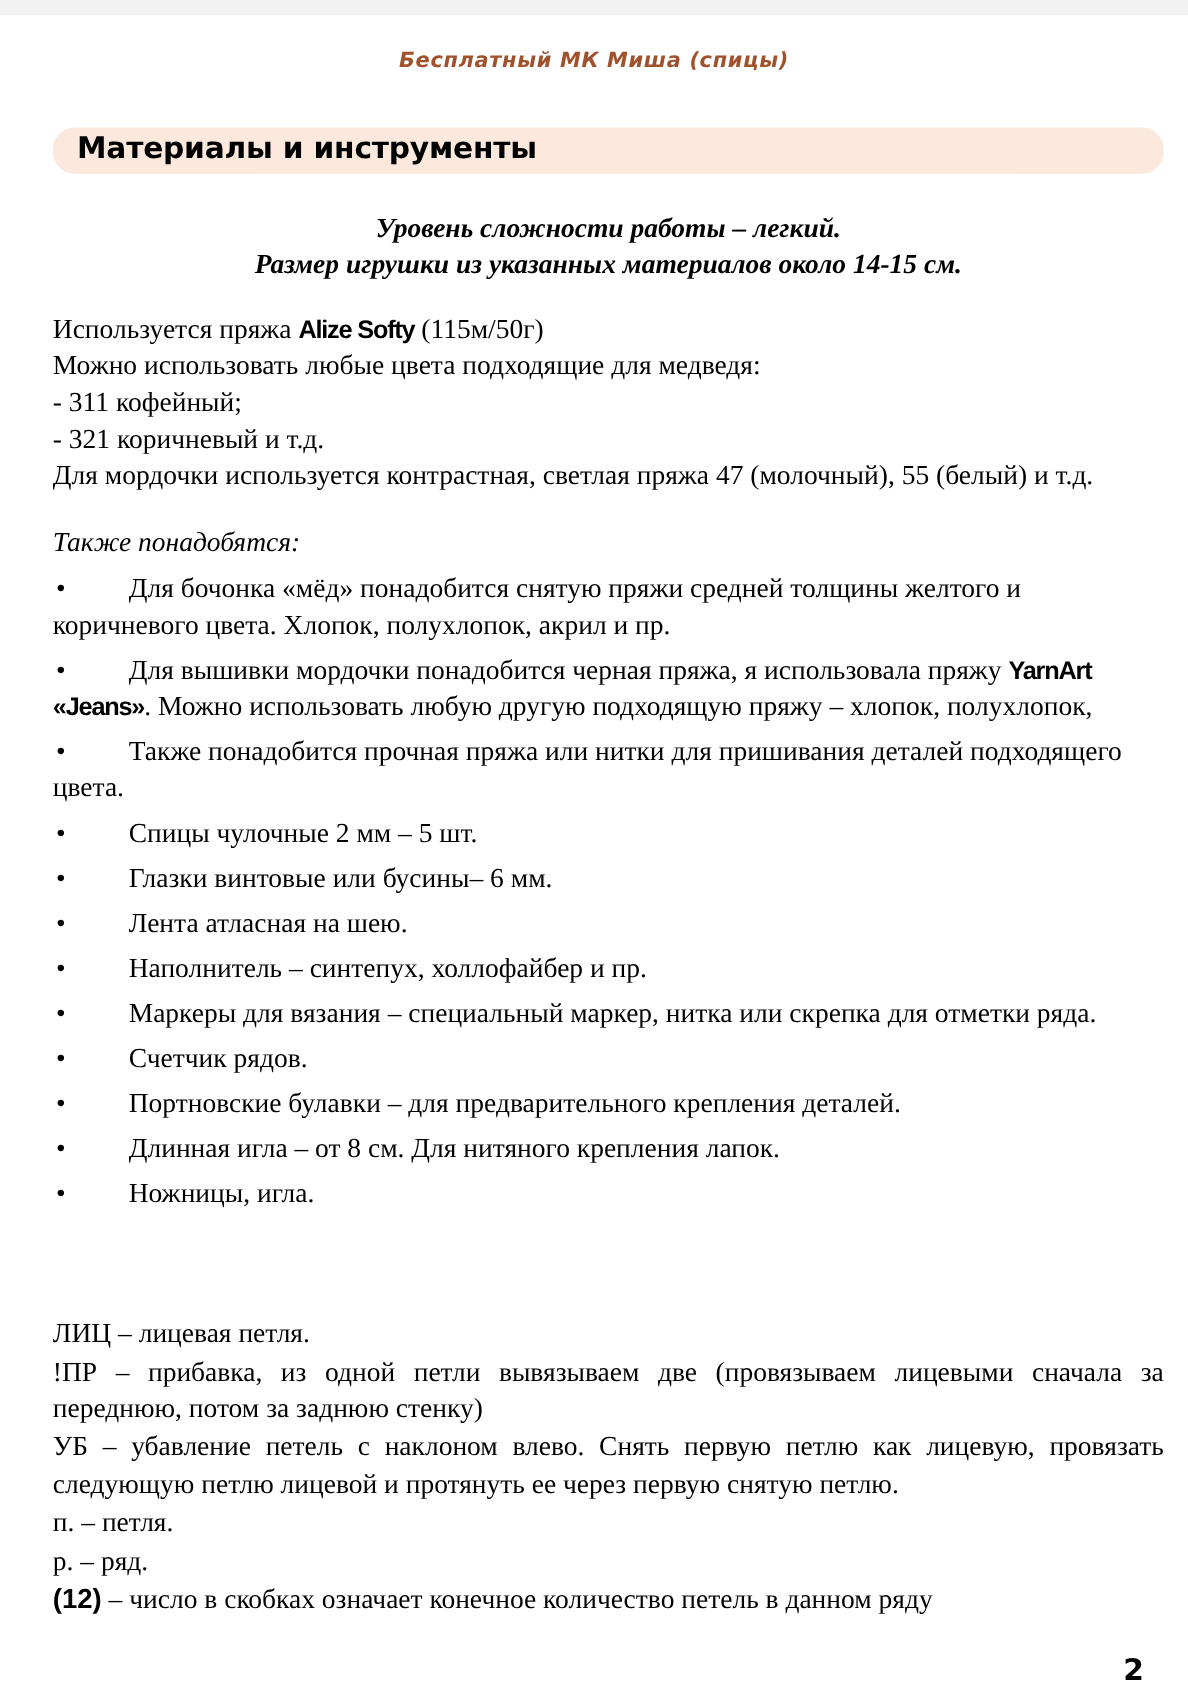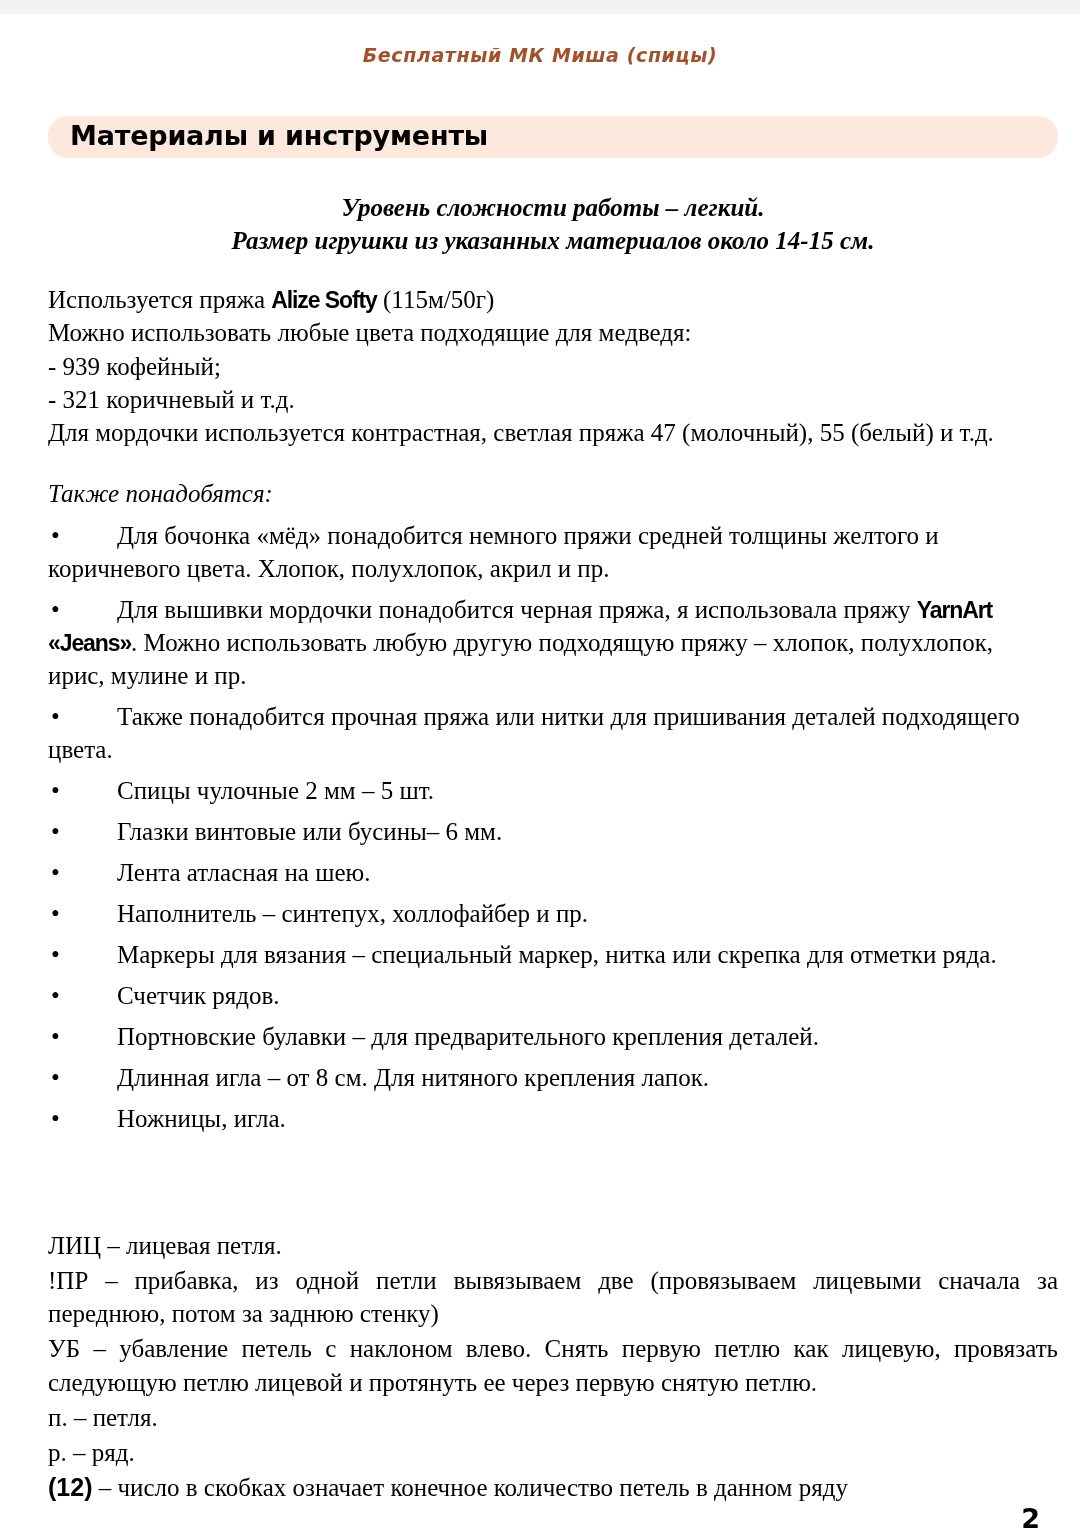--- a/index.html
+++ b/index.html
@@ -179,35 +179,35 @@
     </div>
 
     <div class="notice">
       <div>Уровень сложности работы – легкий.</div>
       <div>Размер игрушки из указанных материалов около 14-15 см.</div>
     </div>
 
     <div class="body-block">
       <div class="line"><span>Используется пряжа </span><span class="brand">Alize Softy</span><span> (115м/50г)</span></div>
       <div class="line">Можно использовать любые цвета подходящие для медведя:</div>
-      <div class="line">- 939 кофейный;</div>
+      <div class="line">- 311 кофейный;</div>
       <div class="line">- 321 коричневый и т.д.</div>
       <div class="line">Для мордочки используется контрастная, светлая пряжа 47 (молочный), 55 (белый) и т.д.</div>
     </div>
 
     <div class="lead-italic">Также понадобятся:</div>
 
     <ul class="bullets">
 
       <li class="justify">
-        <span class="bullet-dot">•</span><span>Для бочонка «мёд» понадобится немного пряжи средней толщины желтого и</span><span class="runover">коричневого цвета. Хлопок, полухлопок, акрил и пр.</span>
+        <span class="bullet-dot">•</span><span>Для бочонка «мёд» понадобится снятую пряжи средней толщины желтого и</span><span class="runover">коричневого цвета. Хлопок, полухлопок, акрил и пр.</span>
       </li>
 
       <li class="justify">
-        <span class="bullet-dot">•</span><span>Для вышивки мордочки понадобится черная пряжа, я использовала пряжу </span><span class="brand">YarnArt</span><span class="runover"><span class="brand">«Jeans»</span><span>. Можно использовать любую другую подходящую пряжу – хлопок, полухлопок,</span></span><span class="runover">ирис, мулине и пр.</span>
+        <span class="bullet-dot">•</span><span>Для вышивки мордочки понадобится черная пряжа, я использовала пряжу </span><span class="brand">YarnArt</span><span class="runover"><span class="brand">«Jeans»</span><span>. Можно использовать любую другую подходящую пряжу – хлопок, полухлопок,</span></span>
       </li>
 
       <li class="justify">
         <span class="bullet-dot">•</span><span>Также понадобится прочная пряжа или нитки для пришивания деталей подходящего</span><span class="runover">цвета.</span>
       </li>
 
       <li>
         <span class="bullet-dot">•</span><span>Спицы чулочные 2 мм – 5 шт.</span>
       </li>
       <li>

